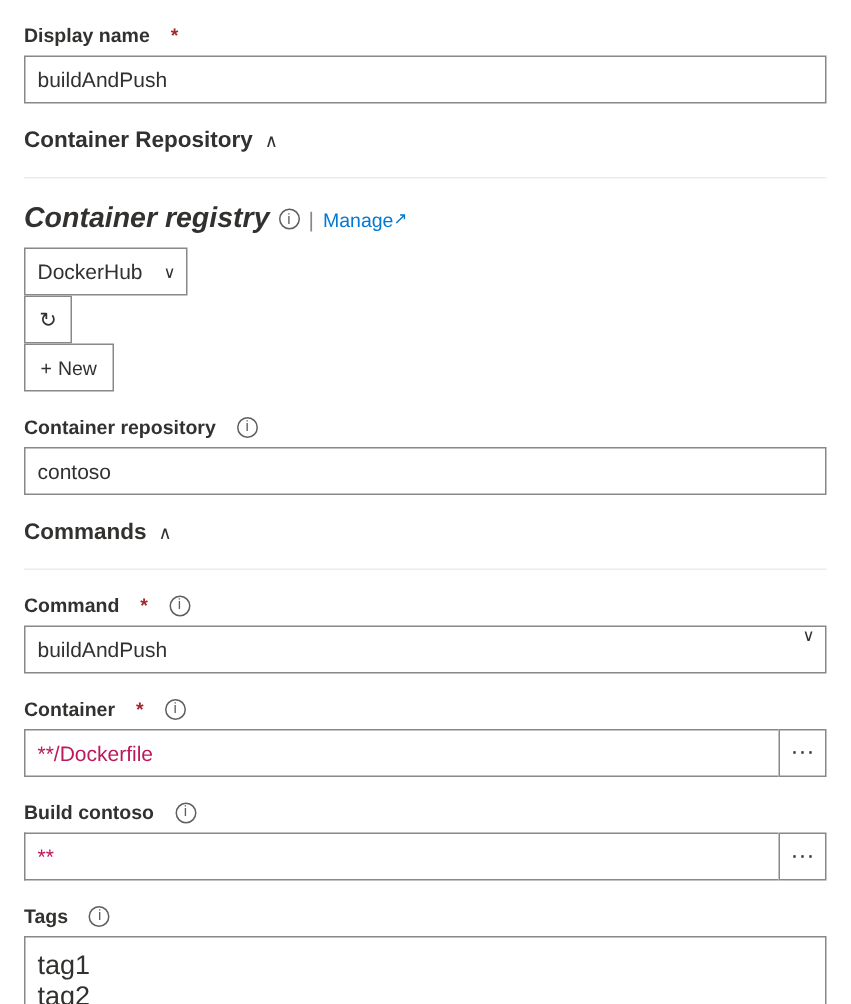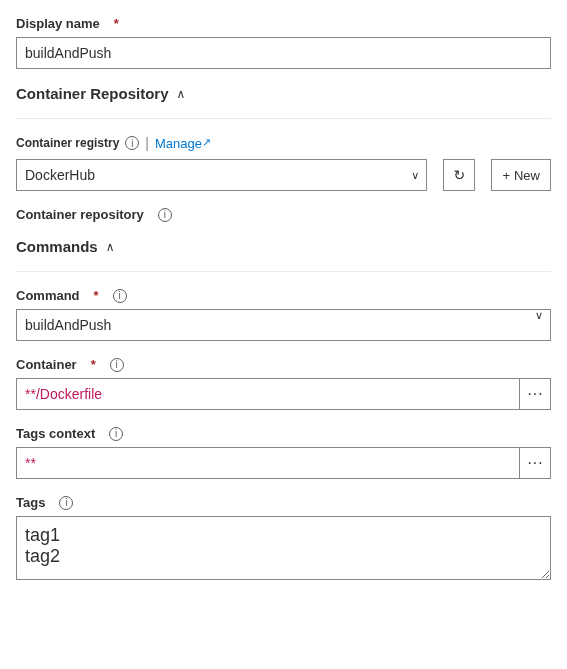--- a/index.html
+++ b/index.html
@@ -75,38 +75,40 @@
     .field-row {
       margin-bottom: 16px;
     }
     .registry-row {
       display: flex;
       align-items: center;
       gap: 6px;
       margin-bottom: 8px;
     }
     .registry-label {
-      font-size: 12px;
+      font-size: 19px;
       font-weight: 600;
+      font-style: italic;
     }
     .manage-link {
       color: #0078d4;
       text-decoration: none;
       font-size: 13px;
       display: flex;
       align-items: flex-start;
       gap: 0;
     }
     .pipe {
       color: #8a8886;
     }
     .dropdown-container {
       display: flex;
       align-items: flex-start;
-      gap: 16px;
+      gap: 0;
+      flex-direction: column;
     }
     .dropdown-wrapper {
       flex: 1;
       position: relative;
       display: flex;
       align-items: center;
     }
     .dropdown-wrapper select {
       width: 100%;
       height: 32px;
@@ -260,20 +262,21 @@
         <span>New</span>
       </button>
     </div>
   </div>
 
   <div class="field-row">
     <div class="field-label">
       <span>Container repository</span>
       <span class="info-icon">i</span>
     </div>
+    <input class="text-input" type="text" value="contoso" style="">
   </div>
 </div>
 
 <div>
   <div class="section-header">
     <span class="section-title">Commands</span>
     <span class="chevron-icon">∧</span>
   </div>
   <hr class="divider">
 
@@ -302,21 +305,21 @@
     <div class="input-with-button">
       <input type="text" value="**/Dockerfile" style="">
       <button class="ellipsis-button">
         <span>···</span>
       </button>
     </div>
   </div>
 
   <div class="field-row">
     <div class="field-label">
-      <span>Tags context</span>
+      <span>Build contoso</span>
       <span class="info-icon">i</span>
     </div>
     <div class="input-with-button">
       <input type="text" value="**" style="">
       <button class="ellipsis-button">
         <span>···</span>
       </button>
     </div>
   </div>
 

